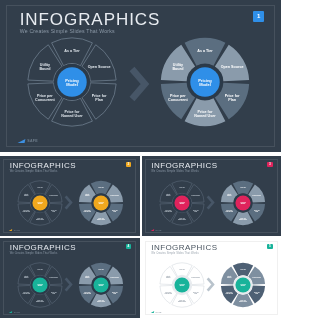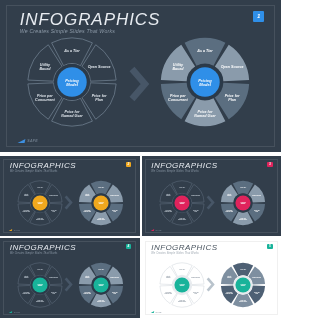--- a/index.html
+++ b/index.html
@@ -5,21 +5,21 @@
   html,body{margin:0;padding:0;}
   body{
     width:281px;height:318px;
     background:#ffffff;
     font-family:"Liberation Sans", sans-serif;
     overflow:hidden;
   }
   .page{position:relative;width:281px;height:318px;background:#ffffff;}
 
   
-  .slide{position:relative;overflow:hidden;box-sizing:border-box;font-style:italic;}
+  .slide{position:relative;overflow:hidden;box-sizing:border-box;}
   .slide.dark{background:#323e4b;}
   .slide.light{background:#ffffff;}
   .slide .inner-frame{
     position:absolute;left:2.2%;top:3.5%;right:2.2%;bottom:3.5%;
     border:1px solid rgba(255,255,255,.10);
     pointer-events:none;
   }
   .slide.light .inner-frame{border-color:rgba(0,0,0,.06);}
 
   

